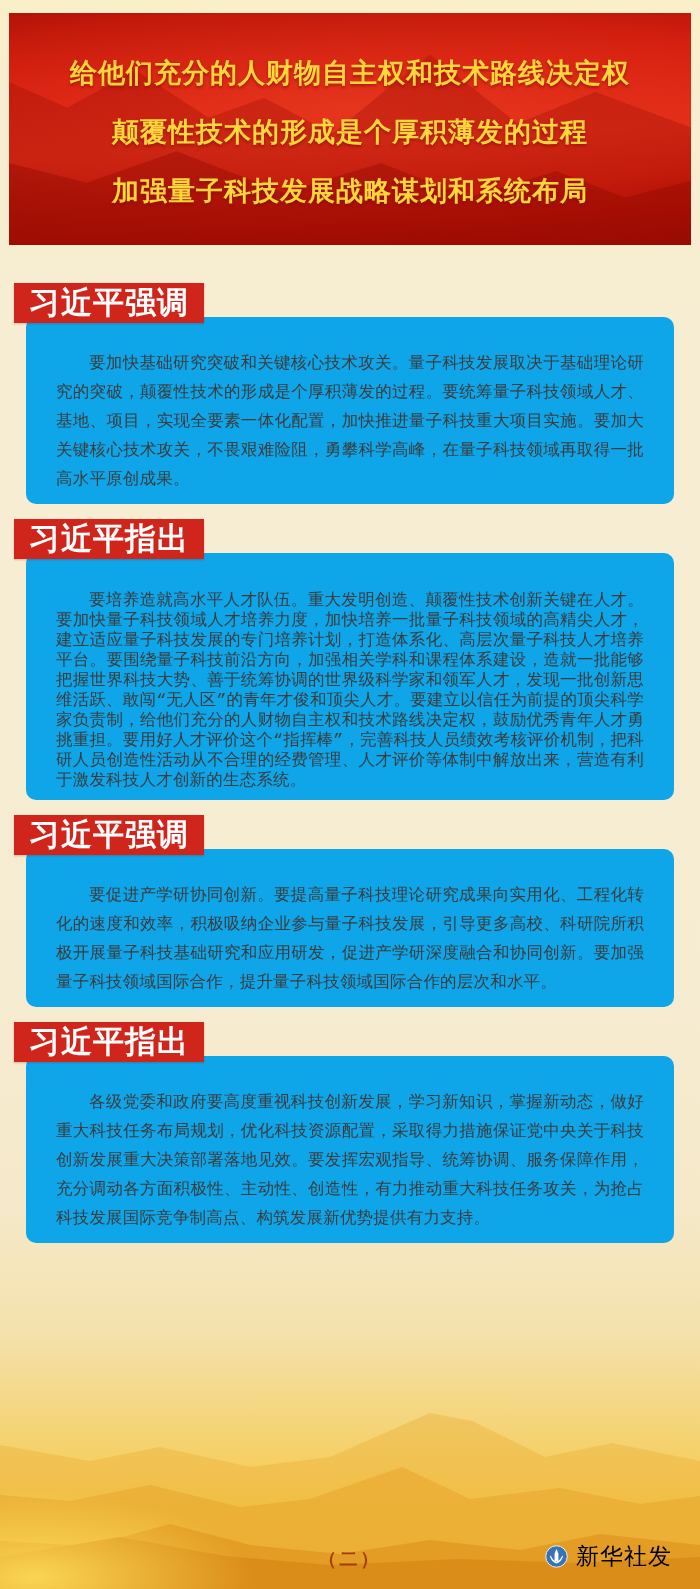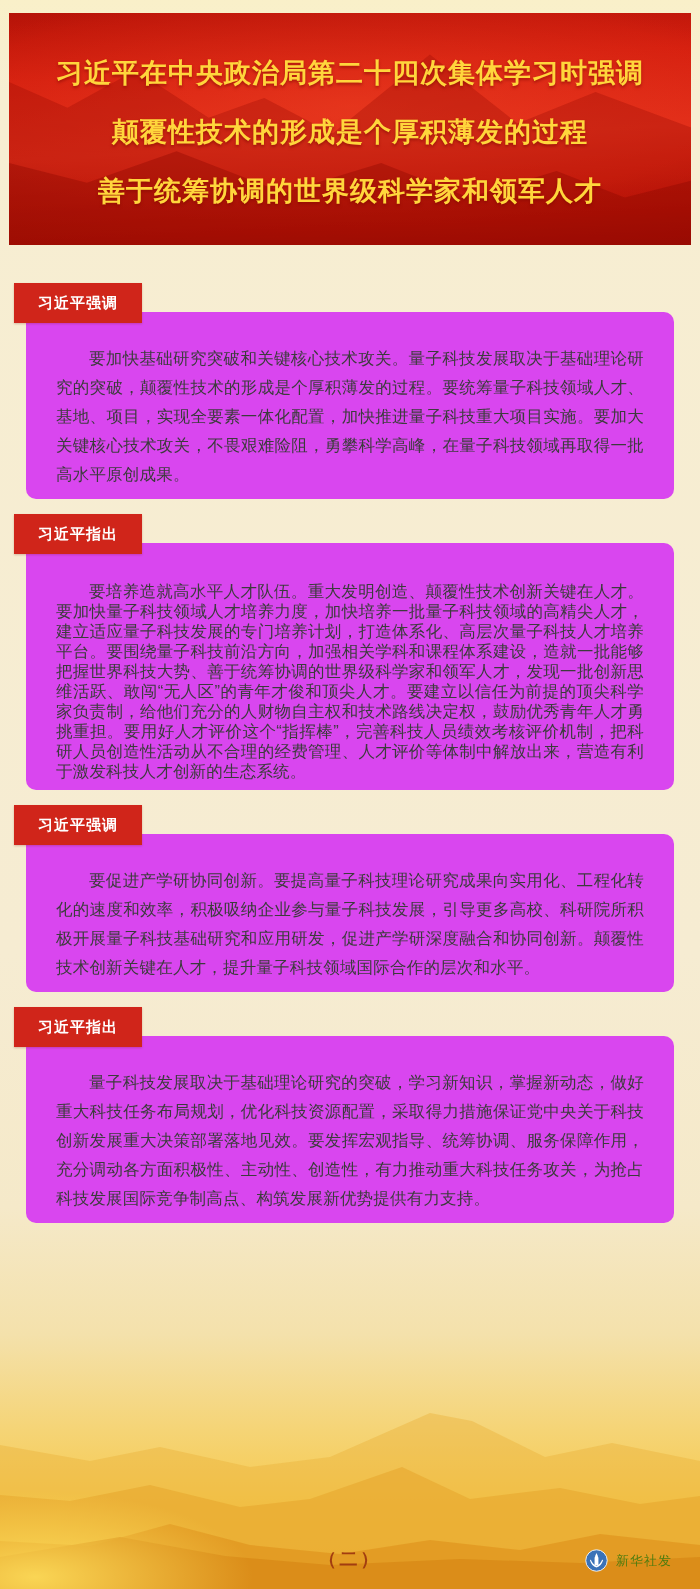--- a/index.html
+++ b/index.html
@@ -42,29 +42,30 @@
   
   .content { position: absolute; left: 0; top: 246px; width: 700px; padding: 0 26px; box-sizing: border-box; }
   .section { margin-top: 15px; }
   .section:first-child { margin-top: 37px; }
   .badge {
     position: relative; z-index: 2;
     display: inline-block;
     margin-left: -12px; margin-bottom: -26px;
     background: #d0251a;
     color: #ffffff;
-    font-size: 15px; font-weight: bold; letter-spacing: 1px;
-    line-height: 26px; padding: 7px 24px;
+    font-size: 31px; font-weight: bold; letter-spacing: 1px;
+    line-height: 26px; padding: 7px 15px;
     box-shadow: 0 1px 2px rgba(120,20,10,0.25);
   }
   .box {
     position: relative; z-index: 1;
-    background: #d946ef;
+    background: #0ea5e9;
     border-radius: 10px;
     padding: 32px 30px 10px 30px;
+    font-family: Liberation Mono, monospace;
   }
   .box p {
     margin: 0;
     color: #3c3c3c;
     font-size: 16.5px;
     line-height: 29px;
     text-align: justify;
     text-indent: 2em;
     letter-spacing: 0.2px;
   }
@@ -83,21 +84,21 @@
     position: absolute; bottom: 18px; left: 0; width: 100%;
     text-align: center;
     color: #a23d10; font-size: 18px; font-weight: bold; letter-spacing: 3px;
     z-index: 5;
   }
   .publisher {
     position: absolute; bottom: 17px; right: 28px;
     display: flex; align-items: center; column-gap: 8px;
     z-index: 5;
   }
-  .publisher-label { color: #4d7c0f; font-size: 13px; letter-spacing: 1px; }
+  .publisher-label { color: #000000; font-size: 23px; letter-spacing: 1px; }
   .xinhua-logo { width: 23px; height: 23px; display: block; }
 </style>
 </head>
 <body>
 
 <div class="bottom-scene">
   <svg width="700" height="240" viewBox="0 0 700 240" preserveAspectRatio="none">
     <path d="M0,96 L90,112 L160,98 L250,118 L330,108 L430,64 L472,72 L545,108 L612,94 L700,112 L700,240 L0,240 Z" fill="#e9b03a" opacity="0.42"></path>
     <path d="M0,146 L70,152 L150,136 L240,158 L310,150 L402,118 L470,150 L560,139 L640,155 L700,147 L700,240 L0,240 Z" fill="#e6a42c" opacity="0.55"></path>
     <path d="M0,192 L90,197 L170,175 L250,196 L340,205 L430,191 L520,201 L600,185 L700,196 L700,240 L0,240 Z" fill="#e0941e" opacity="0.7"></path>
@@ -106,23 +107,23 @@
 </div>
 <div class="bottom-glow"></div>
 
 <div class="banner">
   <svg class="banner-mountains" viewBox="0 0 700 235" preserveAspectRatio="none">
     <path d="M0,70 L60,96 L130,58 L205,106 L262,86 L332,122 L432,42 L522,112 L602,80 L700,116 L700,235 L0,235 Z" fill="#960902" opacity="0.30"></path>
     <path d="M0,152 L80,172 L172,140 L282,182 L382,152 L472,187 L562,160 L632,187 L700,170 L700,235 L0,235 Z" fill="#8c0801" opacity="0.38"></path>
   </svg>
   <div class="banner-vignette"></div>
   <div class="banner-titles">
-    <div class="title-line">习近平在中央政治局第二十四次集体学习时强调</div>
+    <div class="title-line">给他们充分的人财物自主权和技术路线决定权</div>
     <div class="title-line">颠覆性技术的形成是个厚积薄发的过程</div>
-    <div class="title-line">善于统筹协调的世界级科学家和领军人才</div>
+    <div class="title-line">加强量子科技发展战略谋划和系统布局</div>
   </div>
 </div>
 
 <div class="content">
 
   <div class="section sec-1">
     <div class="badge">习近平强调</div>
     <div class="box">
       <p>要加快基础研究突破和关键核心技术攻关。量子科技发展取决于基础理论研究的突破，颠覆性技术的形成是个厚积薄发的过程。要统筹量子科技领域人才、基地、项目，实现全要素一体化配置，加快推进量子科技重大项目实施。要加大关键核心技术攻关，不畏艰难险阻，勇攀科学高峰，在量子科技领域再取得一批高水平原创成果。</p>
     </div>
@@ -131,28 +132,28 @@
   <div class="section sec-2">
     <div class="badge">习近平指出</div>
     <div class="box">
       <p>要培养造就高水平人才队伍。重大发明创造、颠覆性技术创新关键在人才。要加快量子科技领域人才培养力度，加快培养一批量子科技领域的高精尖人才，建立适应量子科技发展的专门培养计划，打造体系化、高层次量子科技人才培养平台。要围绕量子科技前沿方向，加强相关学科和课程体系建设，造就一批能够把握世界科技大势、善于统筹协调的世界级科学家和领军人才，发现一批创新思维活跃、敢闯“无人区”的青年才俊和顶尖人才。要建立以信任为前提的顶尖科学家负责制，给他们充分的人财物自主权和技术路线决定权，鼓励优秀青年人才勇挑重担。要用好人才评价这个“指挥棒”，完善科技人员绩效考核评价机制，把科研人员创造性活动从不合理的经费管理、人才评价等体制中解放出来，营造有利于激发科技人才创新的生态系统。</p>
     </div>
   </div>
 
   <div class="section sec-3">
     <div class="badge">习近平强调</div>
     <div class="box">
-      <p>要促进产学研协同创新。要提高量子科技理论研究成果向实用化、工程化转化的速度和效率，积极吸纳企业参与量子科技发展，引导更多高校、科研院所积极开展量子科技基础研究和应用研发，促进产学研深度融合和协同创新。颠覆性技术创新关键在人才，提升量子科技领域国际合作的层次和水平。</p>
+      <p>要促进产学研协同创新。要提高量子科技理论研究成果向实用化、工程化转化的速度和效率，积极吸纳企业参与量子科技发展，引导更多高校、科研院所积极开展量子科技基础研究和应用研发，促进产学研深度融合和协同创新。要加强量子科技领域国际合作，提升量子科技领域国际合作的层次和水平。</p>
     </div>
   </div>
 
   <div class="section sec-4">
     <div class="badge">习近平指出</div>
     <div class="box">
-      <p>量子科技发展取决于基础理论研究的突破，学习新知识，掌握新动态，做好重大科技任务布局规划，优化科技资源配置，采取得力措施保证党中央关于科技创新发展重大决策部署落地见效。要发挥宏观指导、统筹协调、服务保障作用，充分调动各方面积极性、主动性、创造性，有力推动重大科技任务攻关，为抢占科技发展国际竞争制高点、构筑发展新优势提供有力支持。</p>
+      <p>各级党委和政府要高度重视科技创新发展，学习新知识，掌握新动态，做好重大科技任务布局规划，优化科技资源配置，采取得力措施保证党中央关于科技创新发展重大决策部署落地见效。要发挥宏观指导、统筹协调、服务保障作用，充分调动各方面积极性、主动性、创造性，有力推动重大科技任务攻关，为抢占科技发展国际竞争制高点、构筑发展新优势提供有力支持。</p>
     </div>
   </div>
 
 </div>
 
 <div class="page-marker">（二）</div>
 
 <div class="publisher">
   <svg class="xinhua-logo" viewBox="0 0 24 24">
     <circle cx="12" cy="12" r="11.2" fill="#3a72b8"></circle>

